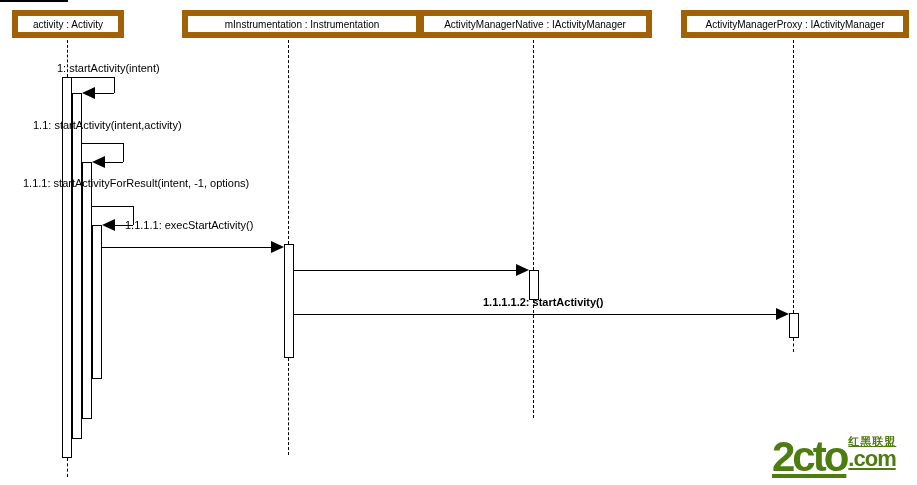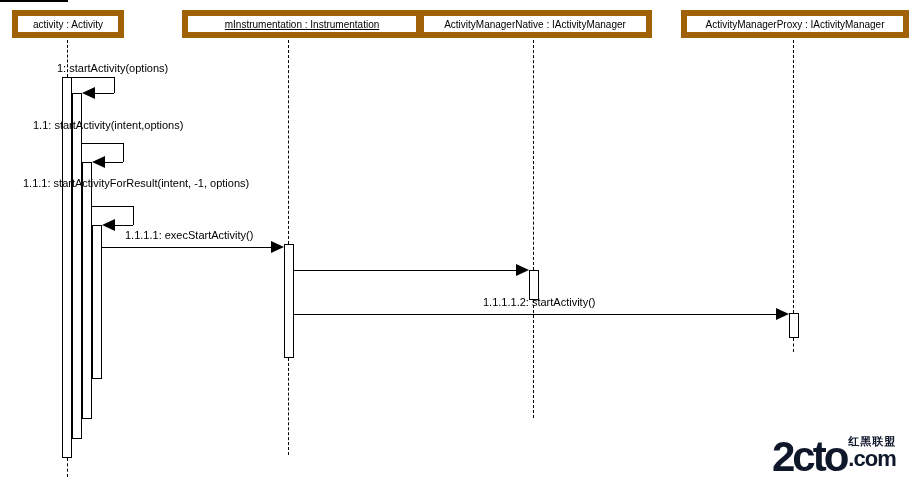--- a/index.html
+++ b/index.html
@@ -37,21 +37,21 @@
 </head>
 <body>
 
 <div id="stage">
 
   <div class="topline"></div>
 
   <div class="head" style="left:12px;width:112px;">
     <span>activity : Activity</span>
   </div>
-  <div class="head" style="left:182px;width:240px;text-decoration:underline;">
+  <div class="head" style="left:182px;width:240px;">
     <span>mInstrumentation : Instrumentation</span>
   </div>
   <div class="head" style="left:418px;width:234px;">
     <span>ActivityManagerNative : IActivityManager</span>
   </div>
   <div class="head" style="left:681px;width:228px;">
     <span>ActivityManagerProxy : IActivityManager</span>
   </div>
 
   <div class="life" style="left:67px;top:40px;height:37px;"></div>
@@ -88,27 +88,27 @@
   <div class="act" style="left:284px;top:244px;height:114px;"></div>
 
   <div class="hl" style="left:294px;top:270px;width:223px;"></div>
   <div class="arrR" style="left:516px;top:264px;"></div>
   <div class="act" style="left:529px;top:270px;height:30px;"></div>
 
   <div class="hl" style="left:294px;top:314px;width:483px;"></div>
   <div class="arrR" style="left:776px;top:308px;"></div>
   <div class="act" style="left:789px;top:313px;height:25px;"></div>
 
-  <div class="mlabel" style="left:57px;top:62px;">1: startActivity(options)</div>
-  <div class="mlabel" style="left:33px;top:119px;">1.1: startActivity(intent,options)</div>
+  <div class="mlabel" style="left:57px;top:62px;">1: startActivity(intent)</div>
+  <div class="mlabel" style="left:33px;top:119px;">1.1: startActivity(intent,activity)</div>
   <div class="mlabel" style="left:8px;top:177px;margin-left:15px;">1.1.1: startActivityForResult(intent, -1, options)</div>
-  <div class="mlabel" style="left:125px;top:229px;">1.1.1.1: execStartActivity()</div>
-  <div class="mlabel" style="left:483px;top:296px;">1.1.1.1.2: startActivity()</div>
+  <div class="mlabel" style="left:125px;top:219px;">1.1.1.1: execStartActivity()</div>
+  <div class="mlabel" style="left:483px;top:296px;font-weight:bold;">1.1.1.1.2: startActivity()</div>
 
-  <div class="wm" style="color: #0f172a;">
+  <div class="wm" style="color: #4d7c0f; text-decoration: underline;">
     <span class="wm-big">2cto</span>
     <span class="wm-right">
       <span class="wm-tag">红黑联盟</span>
       <span class="wm-com">.com</span>
     </span>
   </div>
 
 </div>
 
 </body></html>

